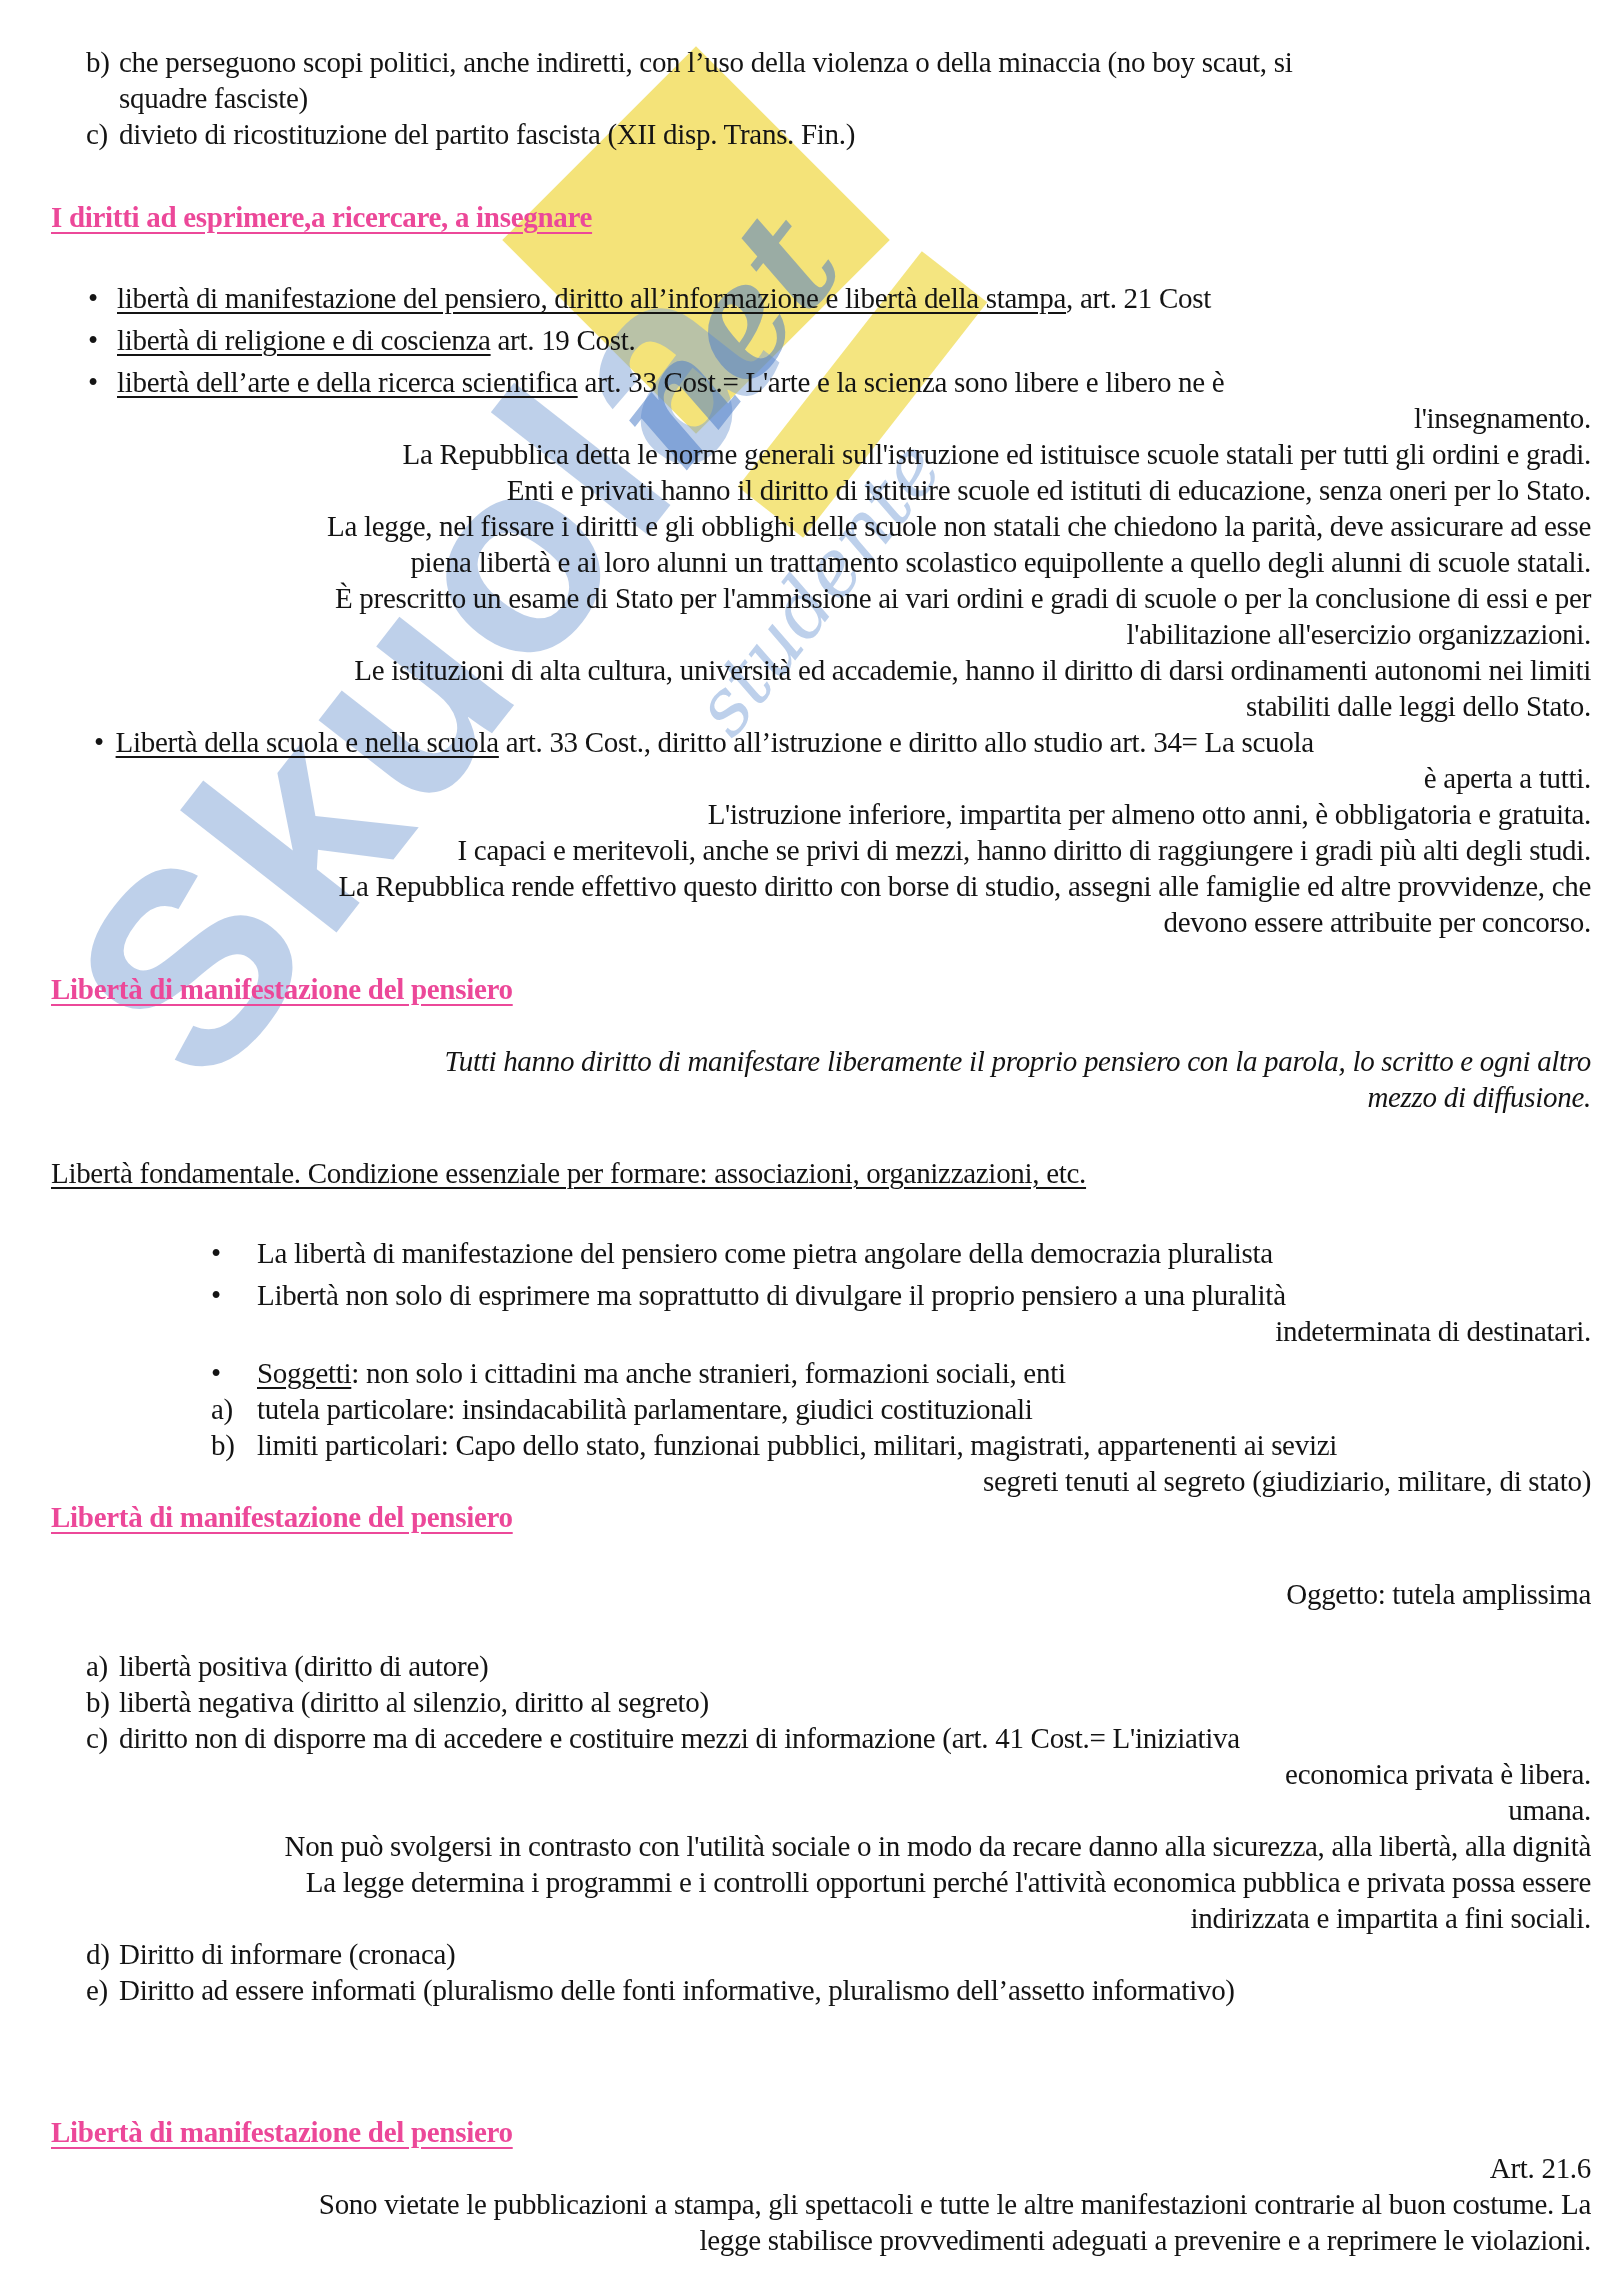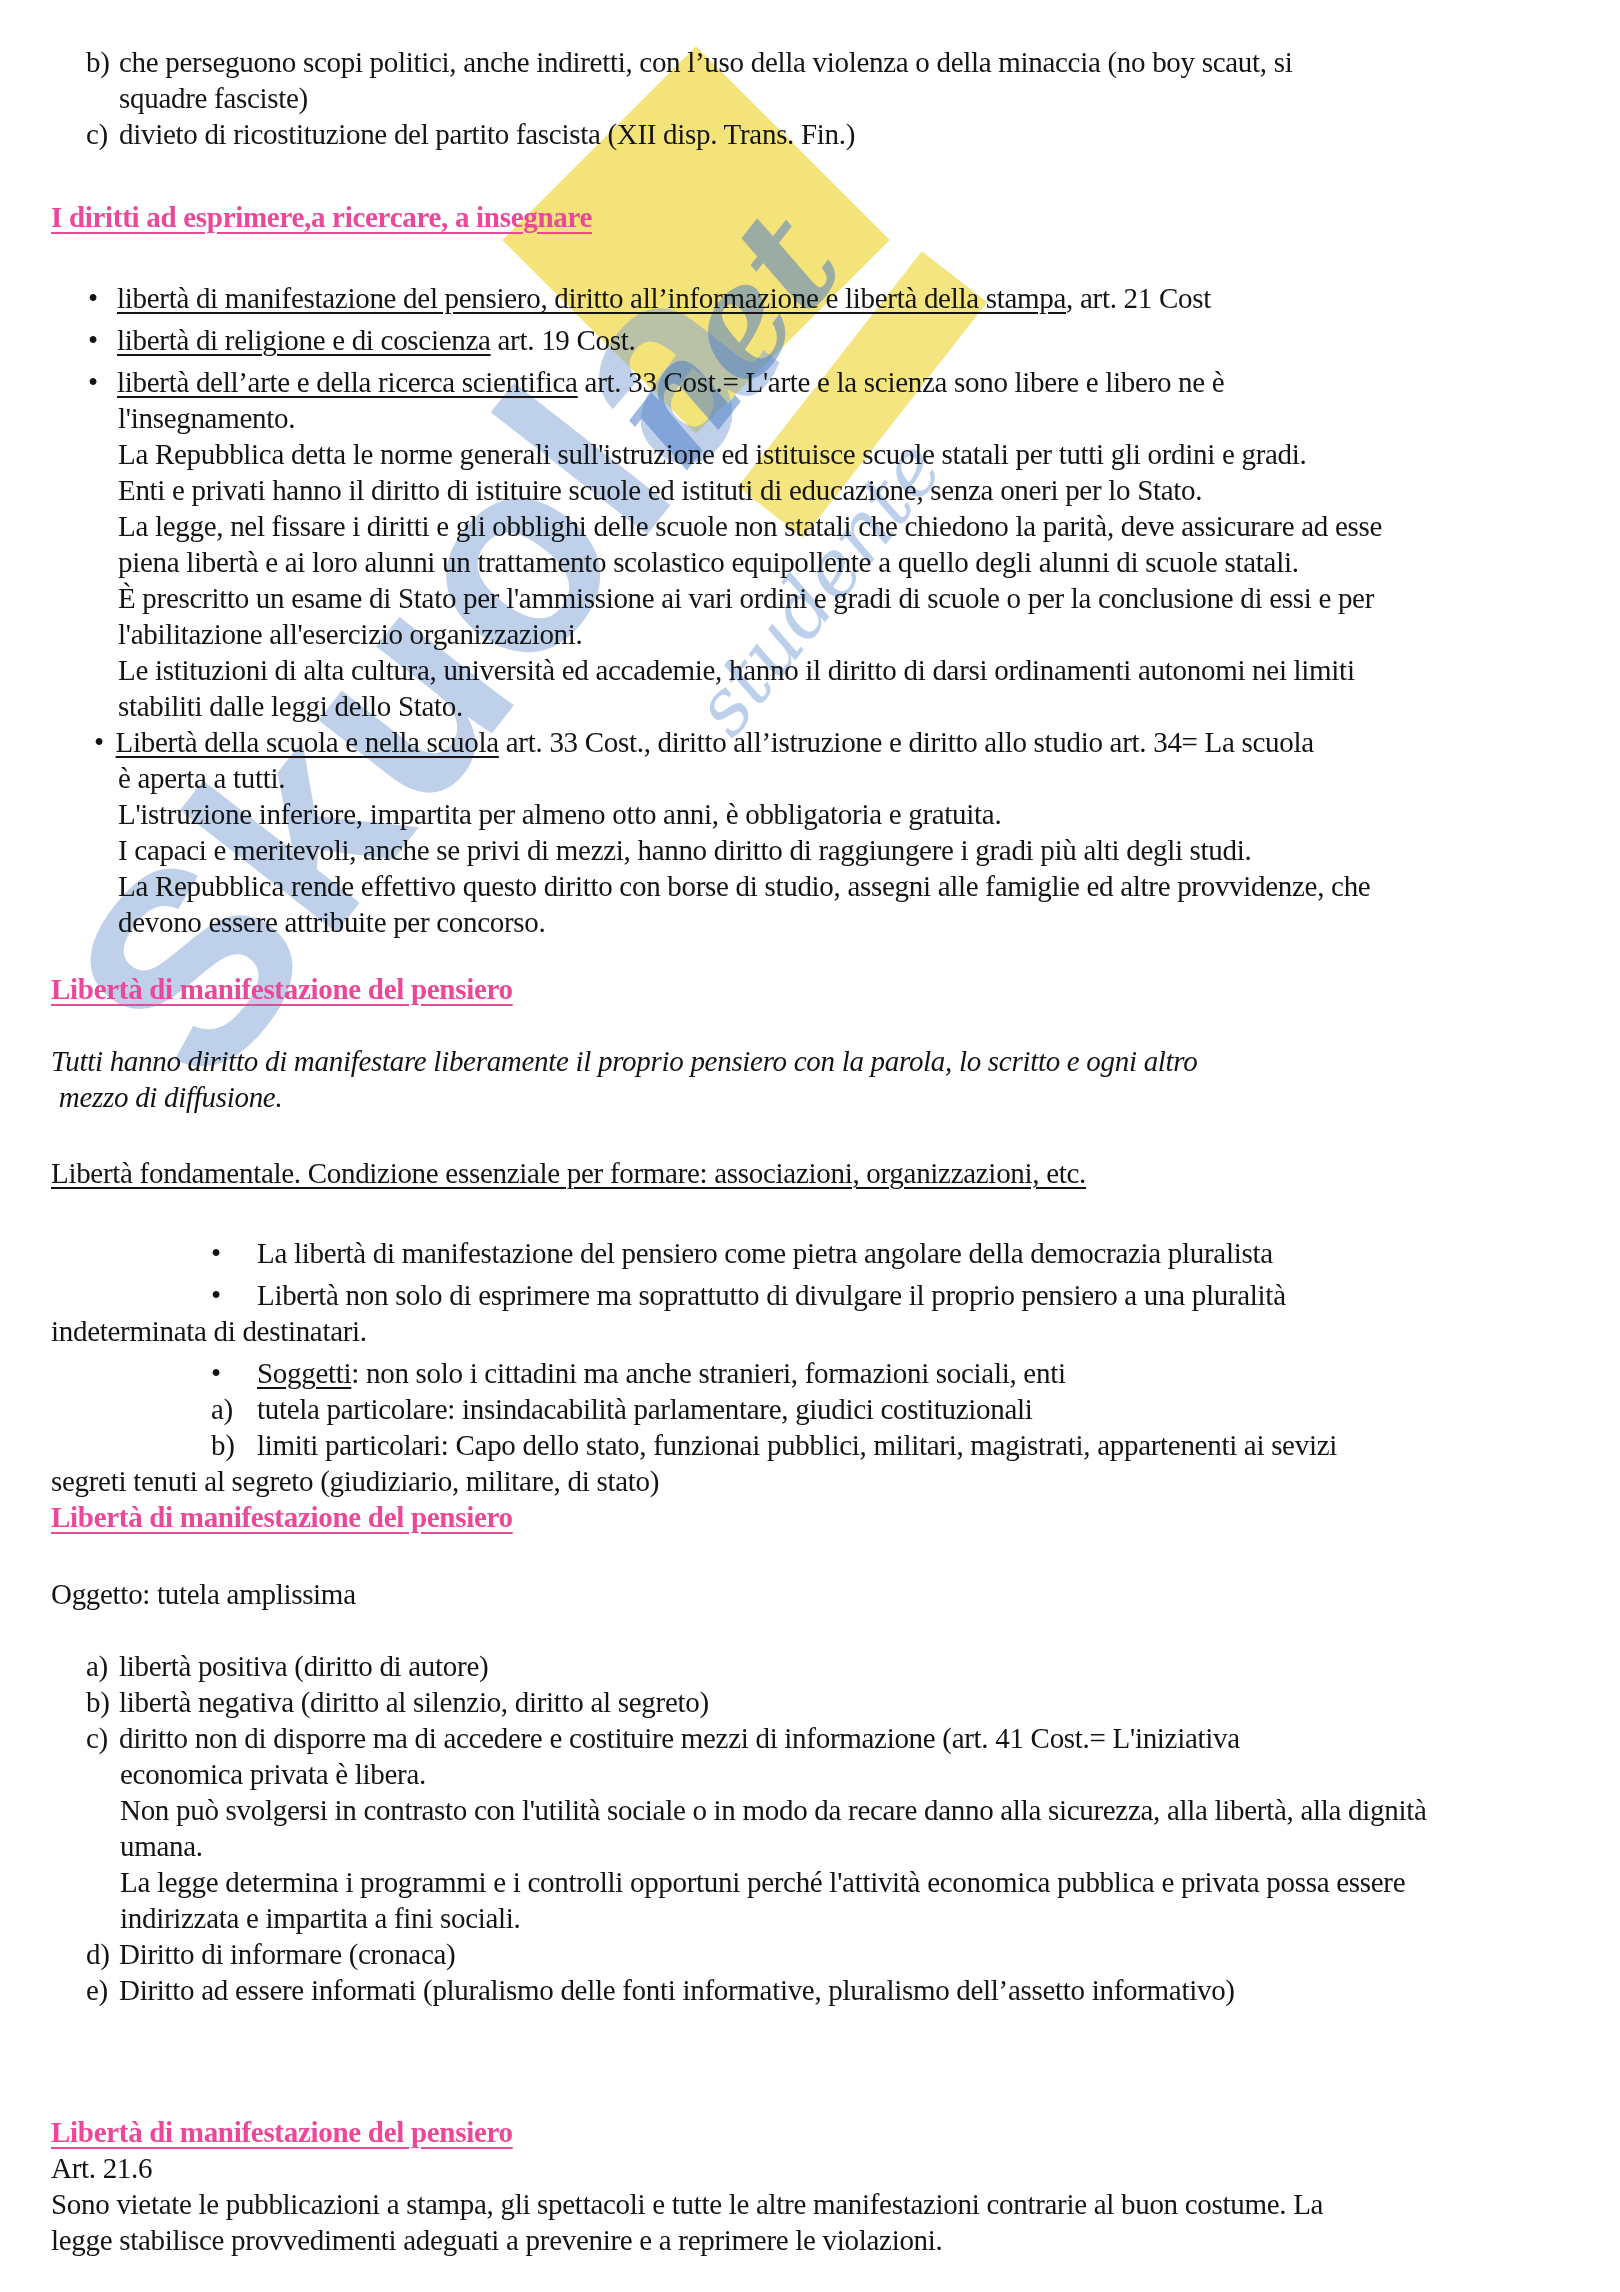--- a/index.html
+++ b/index.html
@@ -19,21 +19,21 @@
     color:rgba(125,162,214,.5);white-space:nowrap;}
   .wm-net{position:absolute;left:573px;top:392px;transform:rotate(-52deg);transform-origin:0 0;
     font-family:"DejaVu Serif",serif;font-style:italic;font-weight:bold;font-size:147px;
     color:rgba(80,128,200,.55);white-space:nowrap;}
   .wm-tagline{position:absolute;left:676px;top:696px;transform:rotate(-52deg);transform-origin:0 0;
     font-family:"DejaVu Serif",serif;font-style:italic;font-size:78px;
     color:rgba(135,170,218,.55);white-space:nowrap;}
   
   .page{position:relative;z-index:1;padding:44px 29px 0 51px;
     font-size:29px;line-height:36px;letter-spacing:-0.3px;}
-  .line{white-space:nowrap;}
+  .line{white-space:nowrap;text-align:right;}
   .row{display:flex;white-space:nowrap;}
   .label{flex:none;}
   .bullet{flex:none;}
   .u{text-decoration:underline;text-underline-offset:3.9px;text-decoration-thickness:2px;}
   .heading{color:#ec4899;font-weight:bold;text-decoration:underline;
     text-underline-offset:4.9px;text-decoration-thickness:2px;white-space:nowrap;}
   
   .toplist .row{margin-left:35px;}
   .toplist .label{width:33px;}
   
@@ -180,22 +180,22 @@
     <div class="row">
       <span class="label">b)</span>
       <span class="line">libertà negativa (diritto al silenzio, diritto al segreto)</span>
     </div>
     <div class="row">
       <span class="label">c)</span>
       <span class="line">diritto non di disporre ma di accedere e costituire mezzi di informazione (art. 41 Cost.= L'iniziativa</span>
     </div>
     <div class="cont">
       <div class="line">economica privata è libera.</div>
+      <div class="line">umana.</div>
       <div class="line">Non può svolgersi in contrasto con l'utilità sociale o in modo da recare danno alla sicurezza, alla libertà, alla dignità</div>
-      <div class="line">umana.</div>
       <div class="line">La legge determina i programmi e i controlli opportuni perché l'attività economica pubblica e privata possa essere</div>
       <div class="line">indirizzata e impartita a fini sociali.</div>
     </div>
     <div class="row">
       <span class="label">d)</span>
       <span class="line">Diritto di informare (cronaca)</span>
     </div>
     <div class="row">
       <span class="label">e)</span>
       <span class="line">Diritto ad essere informati (pluralismo delle fonti informative, pluralismo dell’assetto informativo)</span>

